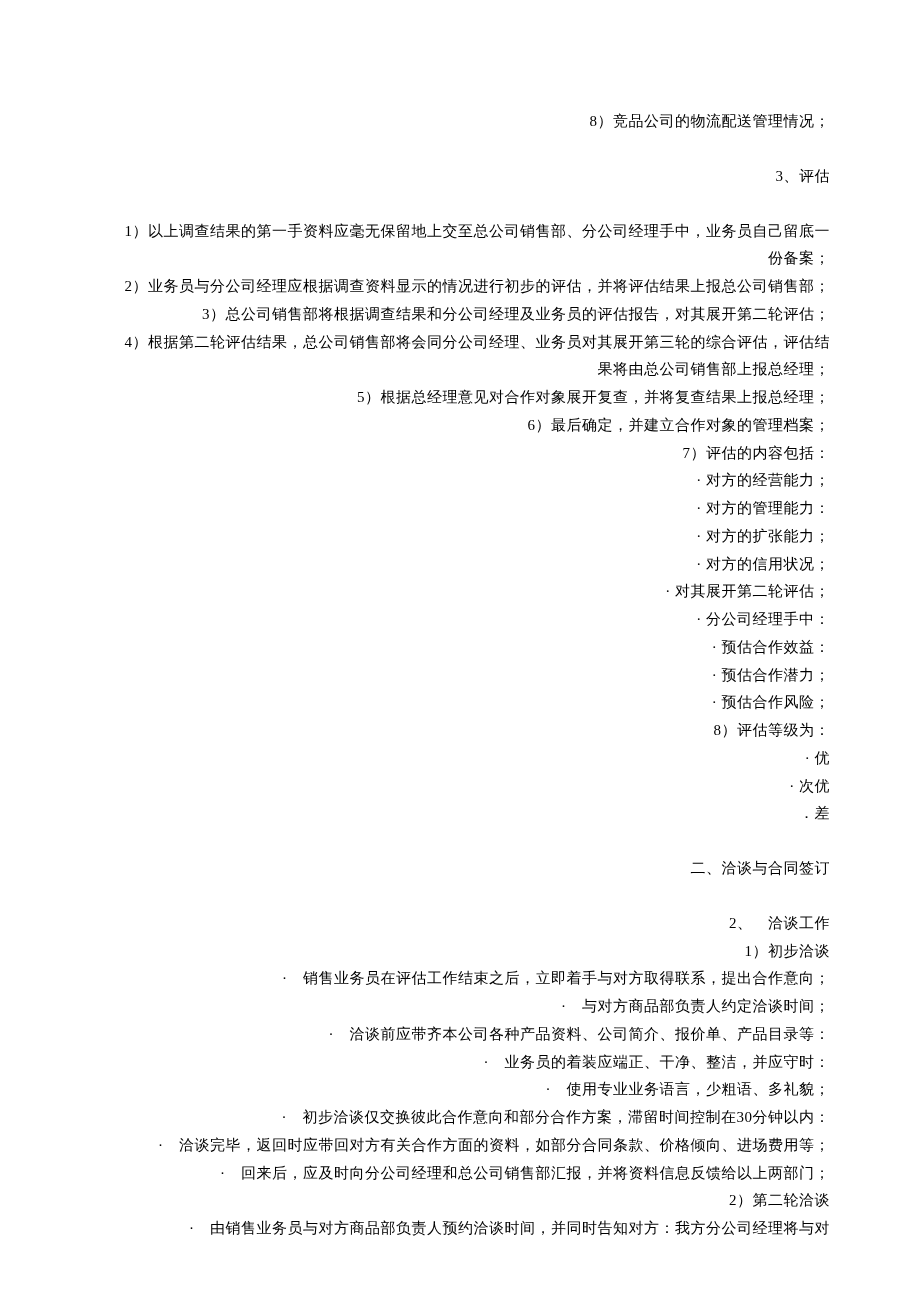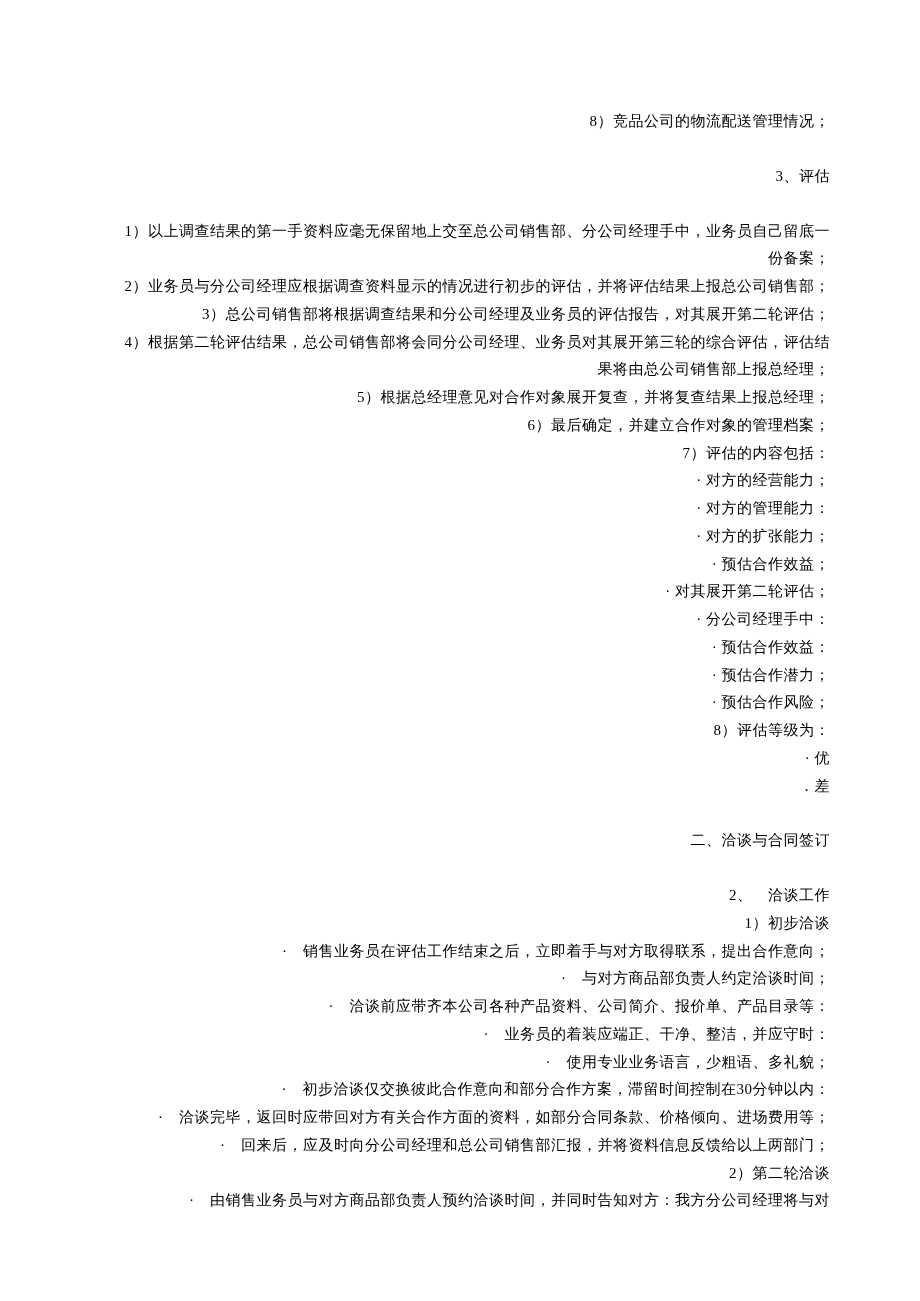--- a/index.html
+++ b/index.html
@@ -37,28 +37,29 @@
       <div class="line indent-2">1）以上调查结果的第一手资料应毫无保留地上交至总公司销售部、分公司经理手中，业务员自己留底一份备案；</div>
       <div class="line indent-2">2）业务员与分公司经理应根据调查资料显示的情况进行初步的评估，并将评估结果上报总公司销售部；</div>
       <div class="line indent-2">3）总公司销售部将根据调查结果和分公司经理及业务员的评估报告，对其展开第二轮评估；</div>
       <div class="line indent-2">4）根据第二轮评估结果，总公司销售部将会同分公司经理、业务员对其展开第三轮的综合评估，评估结果将由总公司销售部上报总经理；</div>
       <div class="line indent-2">5）根据总经理意见对合作对象展开复查，并将复查结果上报总经理；</div>
       <div class="line indent-2">6）最后确定，并建立合作对象的管理档案；</div>
       <div class="line indent-2">7）评估的内容包括：</div>
       <div class="line indent-2">· 对方的经营能力；</div>
       <div class="line indent-2">· 对方的管理能力：</div>
       <div class="line indent-2">· 对方的扩张能力；</div>
-      <div class="line indent-2">· 预估合作效益；</div>
+      <div class="line indent-2">· 对方的信用状况；</div>
       <div class="line indent-2">· 对其展开第二轮评估；</div>
       <div class="line indent-2">· 分公司经理手中：</div>
       <div class="line indent-2">· 预估合作效益：</div>
       <div class="line indent-2">· 预估合作潜力；</div>
       <div class="line indent-2">· 预估合作风险；</div>
       <div class="line indent-2">8）评估等级为：</div>
       <div class="line indent-2">· 优</div>
+      <div class="line indent-2">· 次优</div>
       <div class="line indent-2">．差</div>
       <div class="spacer"></div>
       <div class="line indent-2">二、洽谈与合同签订</div>
       <div class="spacer"></div>
       <div class="line indent-2">2、　洽谈工作</div>
       <div class="line indent-2">1）初步洽谈</div>
       <div class="line indent-2">·　销售业务员在评估工作结束之后，立即着手与对方取得联系，提出合作意向；</div>
       <div class="line indent-2">·　与对方商品部负责人约定洽谈时间；</div>
       <div class="line indent-2">·　洽谈前应带齐本公司各种产品资料、公司简介、报价单、产品目录等：</div>
       <div class="line indent-2">·　业务员的着装应端正、干净、整洁，并应守时：</div>

